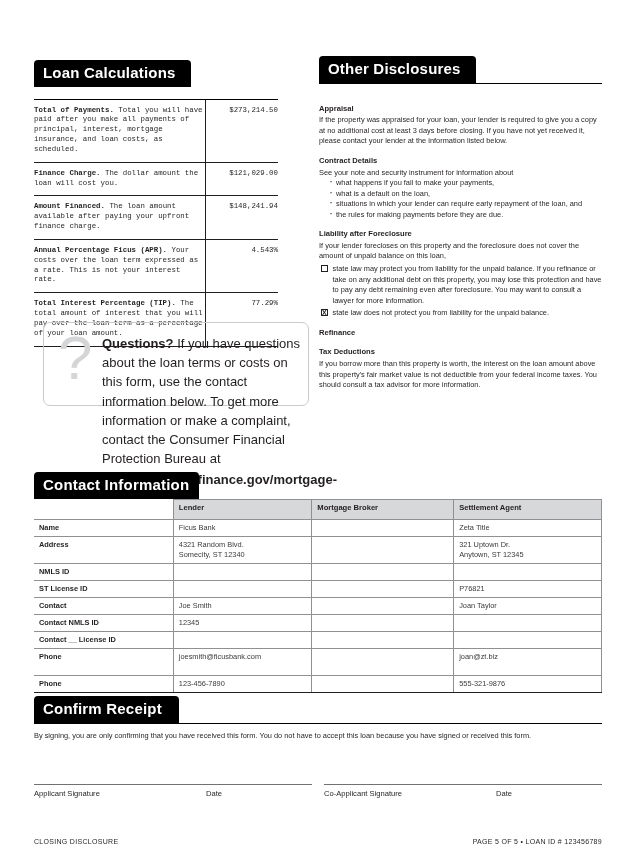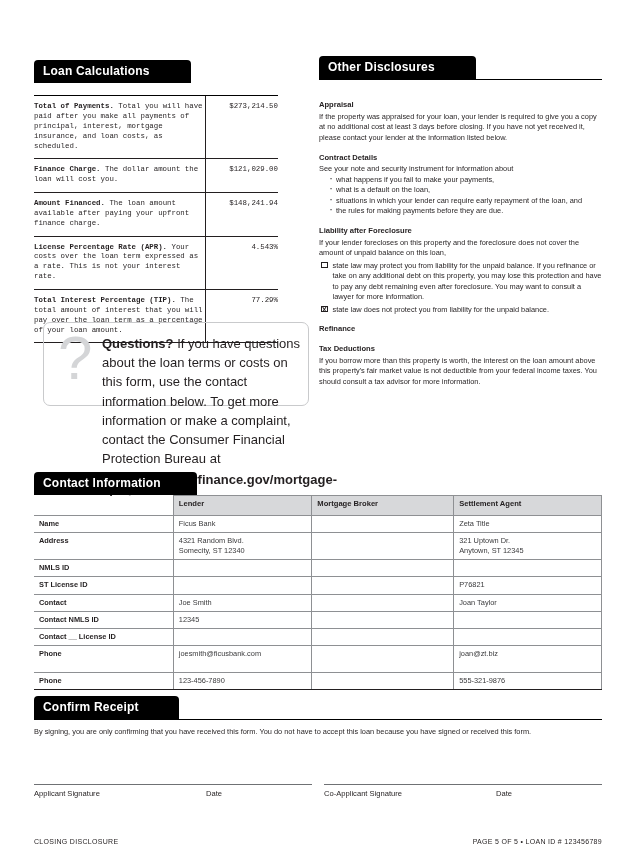--- a/index.html
+++ b/index.html
@@ -23,21 +23,21 @@
   }
 
   
   .tab-wrap {
     position: relative;
   }
   .tab {
     display: inline-block;
     background: #000000;
     color: #ffffff;
-    font-size: 12px;
+    font-size: 15px;
     font-weight: bold;
     letter-spacing: 0.2px;
     padding: 5px 10px 5px 9px;
     border-radius: 4px 4px 0 0;
     line-height: 1.1;
   }
   .tab-rule {
     border-bottom: 1.6px solid #000;
     margin-top: 0;
   }
@@ -283,21 +283,21 @@
         </tr>
         <tr>
           <td class="lc-desc"><b>Finance Charge.</b><span> The dollar amount the loan will cost you.</span></td>
           <td class="lc-val">$121,029.00</td>
         </tr>
         <tr>
           <td class="lc-desc"><b>Amount Financed.</b><span> The loan amount available after paying your upfront finance charge.</span></td>
           <td class="lc-val">$148,241.94</td>
         </tr>
         <tr>
-          <td class="lc-desc"><b>License Percentage Rate (APR).</b><span> Your costs over the loan term expressed as a rate. This is not your interest rate.</span></td>
+          <td class="lc-desc"><b>Annual Percentage Ficus (APR).</b><span> Your costs over the loan term expressed as a rate. This is not your interest rate.</span></td>
           <td class="lc-val">4.543%</td>
         </tr>
         <tr>
           <td class="lc-desc"><b>Total Interest Percentage (TIP).</b><span> The total amount of interest that you will pay over the loan term as a percentage of your loan amount.</span></td>
           <td class="lc-val">77.29%</td>
         </tr>
       </tbody>
     </table>
   </div>
 

